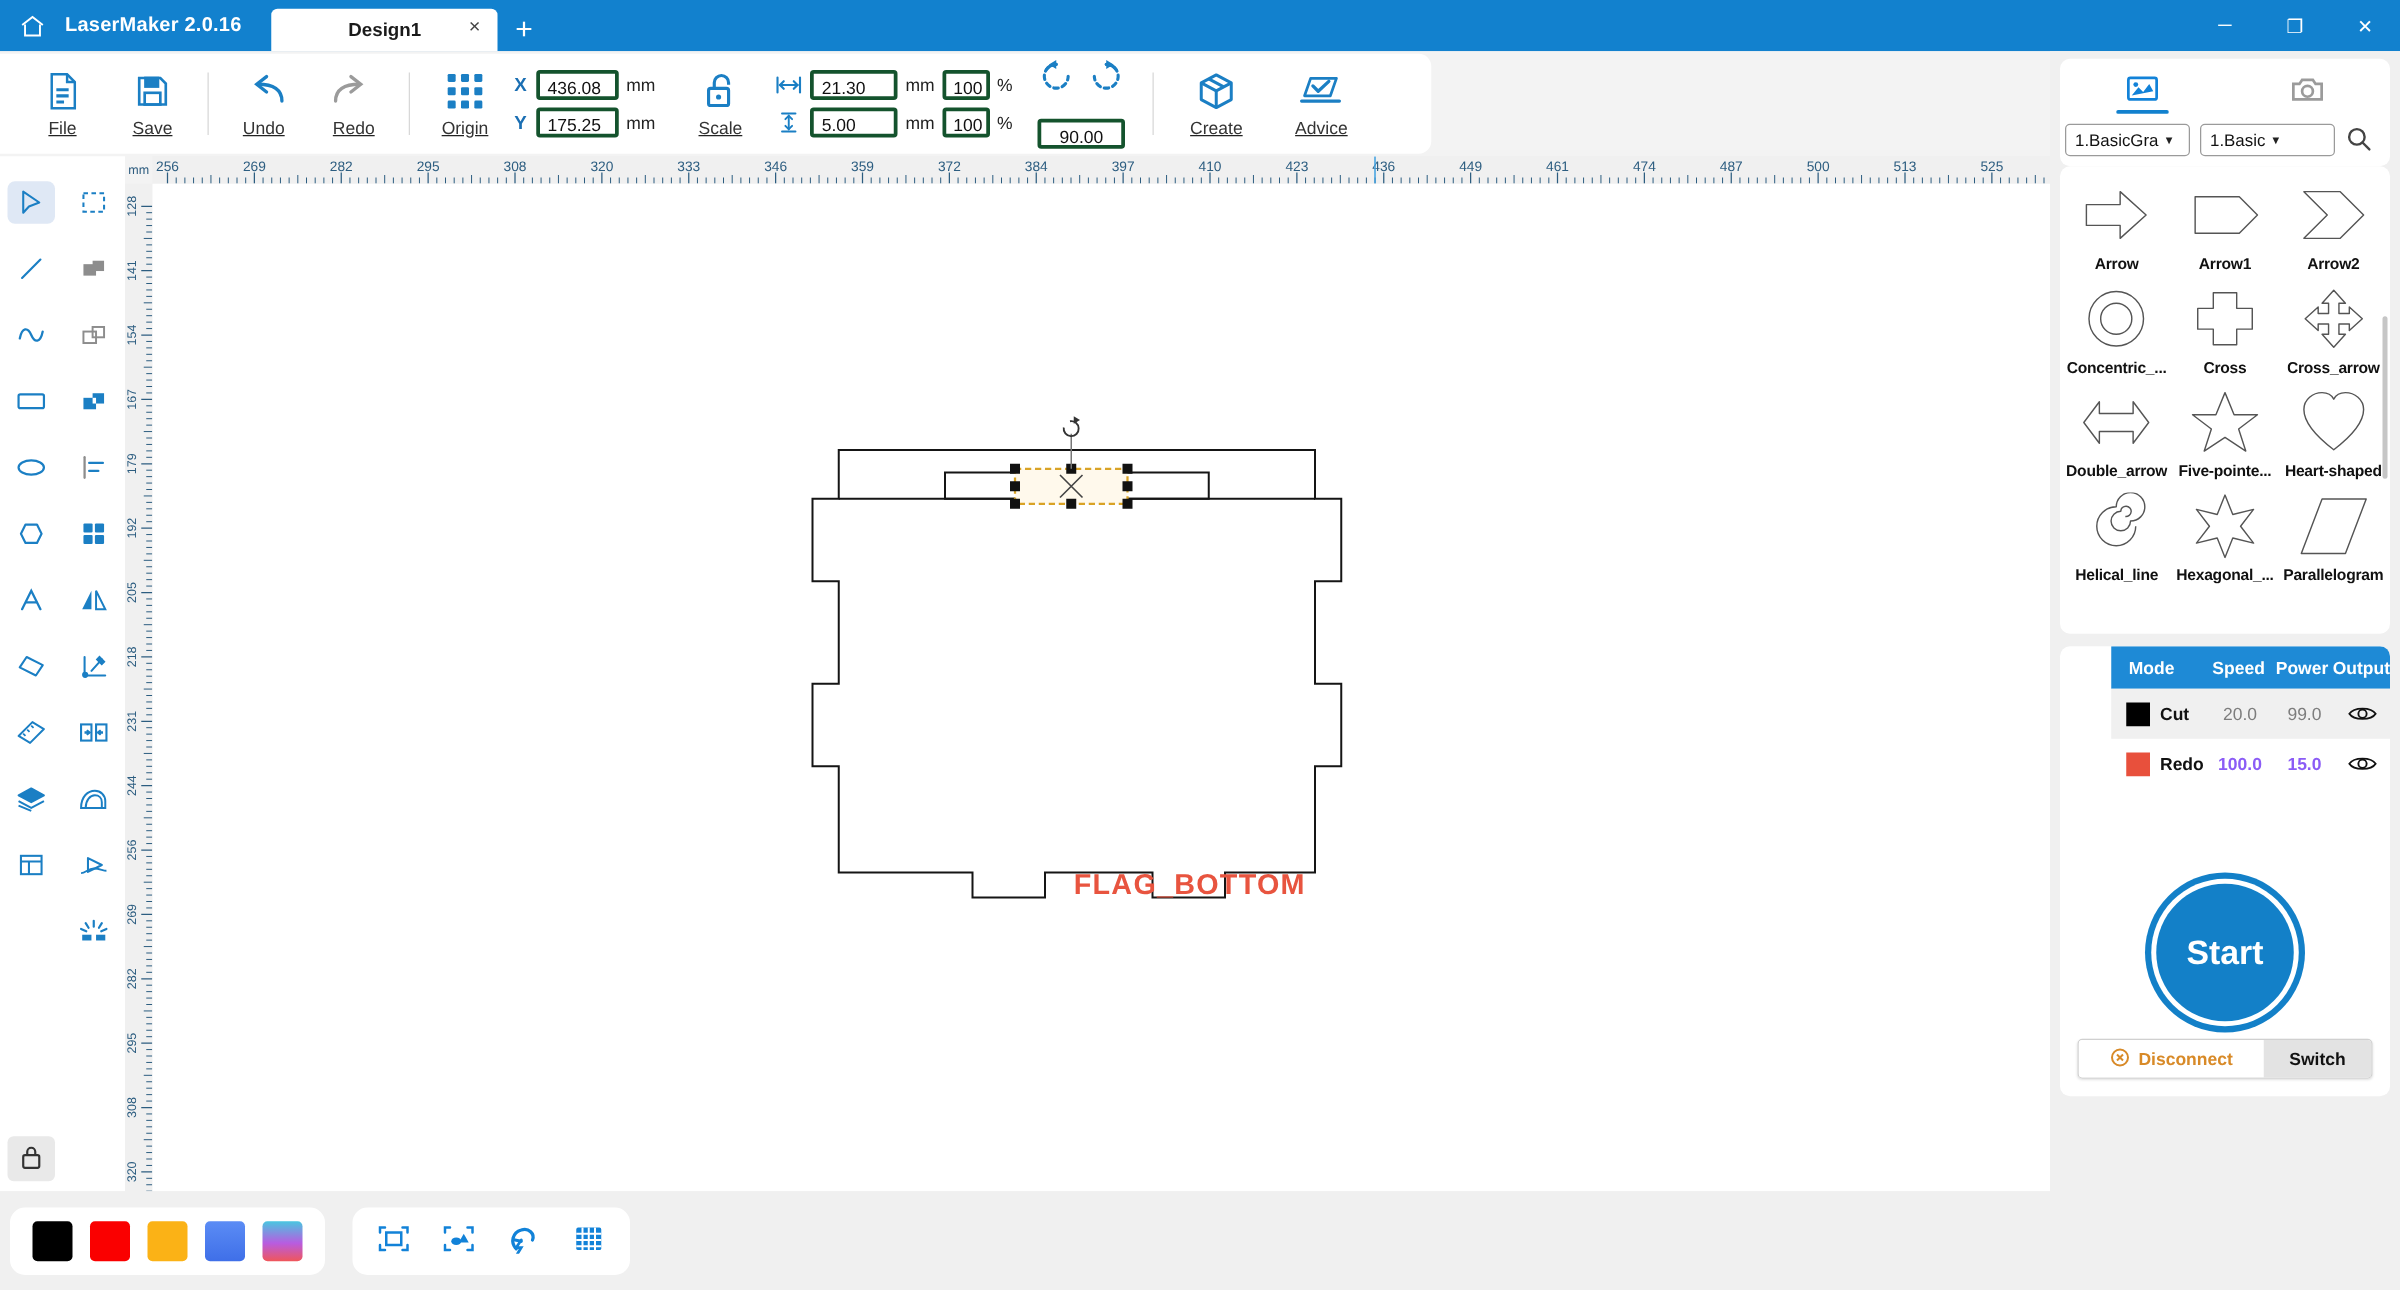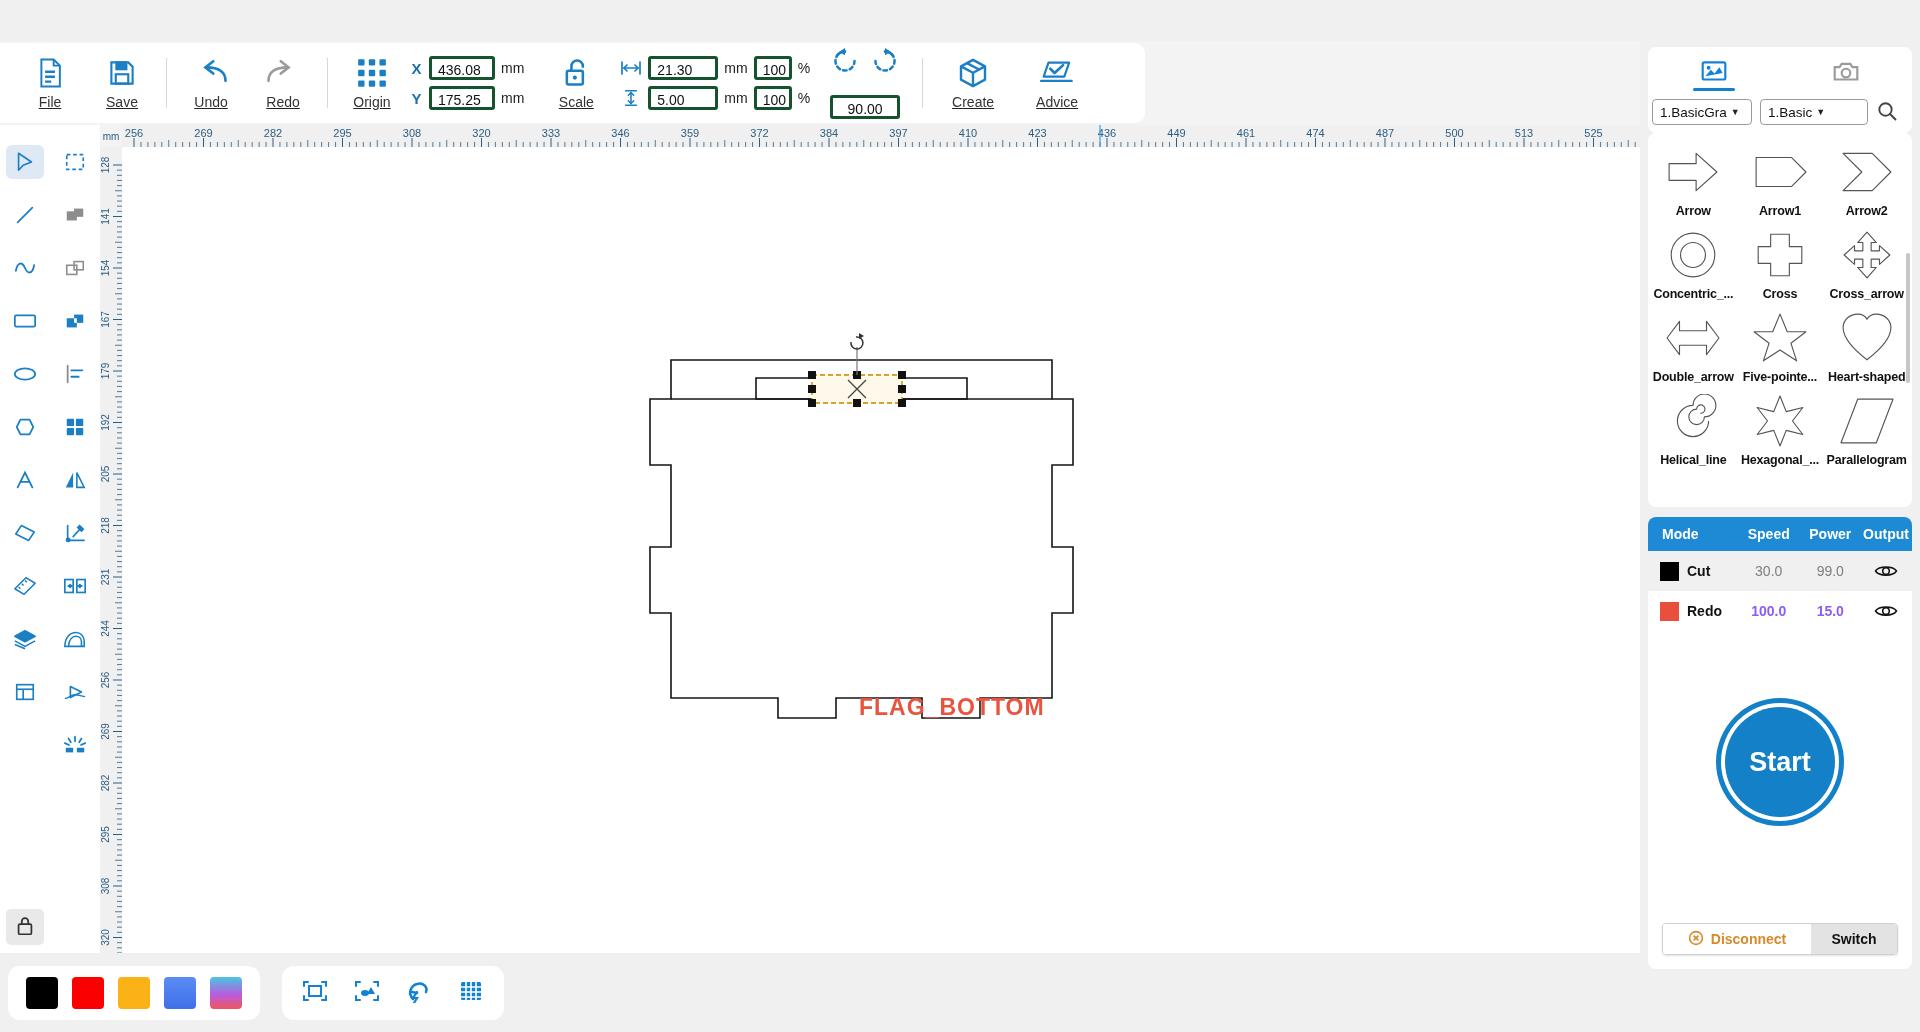--- a/index.html
+++ b/index.html
@@ -147,21 +147,21 @@
   }
   .shapes-grid { display:grid; grid-template-columns:repeat(3,1fr); }
   .shape-cell { display:flex; flex-direction:column; align-items:center; gap:2px; padding:6px 0 4px 0; }
   .shape-lbl { font-size:12.5px; color:#111; font-weight:bold; letter-spacing:-.2px;
                max-width:88px; overflow:hidden; text-overflow:ellipsis; white-space:nowrap; text-align:center; }
   .shape-scroll {
     position:absolute; right:2px; top:120px; width:4px; height:130px;
     background:#c6c6c6; border-radius:2px;
   }
 
-  .layers-card { background:#fff; border-radius:8px; margin-top:10px; height:452px; overflow:hidden; position:relative; }
+  .layers-card { background:#fff; border-radius:8px; margin-top:10px; height:360px; overflow:hidden; position:relative;padding-left:41px; }
   .lyr-head { display:flex; background:#1e8ad6; color:#fff; font-weight:bold; font-size:14px; height:34px; align-items:center; }
   .lyr-row { display:flex; align-items:center; height:40px; font-size:14px; }
   .lyr-row.alt { background:#f0f0f0; }
   .c-mode { width:92px; display:flex; align-items:center; gap:8px; padding-left:12px; }
   .c-speed { width:66px; text-align:center; }
   .c-power { width:62px; text-align:center; }
   .c-out { width:54px; display:flex; justify-content:center; }
   .lyr-head .c-mode { justify-content:flex-start; padding-left:14px; }
   .lyr-swatch { width:19px; height:19px; }
   .mode-name { font-weight:bold; color:#111; }
@@ -187,20 +187,39 @@
   .conn-right {
     width:86px; background:#e3e3e3; display:flex; align-items:center; justify-content:center;
     font-size:14px; font-weight:bold; color:#111;
   }
 </style>
 </head>
 <body>
 
 <div id="app">
 
+  <div class="titlebar">
+    <div class="tb-home">
+      <svg width="22" height="22" viewBox="0 0 24 24" fill="none" stroke="#fff" stroke-width="1.7">
+        <path d="M3 11 L12 4 L21 11"></path>
+          <path d="M5.5 10.5 V20 H18.5 V10.5"></path>
+      </svg>
+    </div>
+    <div class="tb-appname">LaserMaker 2.0.16</div>
+    <div class="tb-tab">
+      <span class="tb-tab-label">Design1</span>
+      <span class="tb-tab-close">×</span>
+    </div>
+    <div class="tb-plus">+</div>
+    <div class="tb-winbtns">
+      <div class="tb-wb">─</div>
+      <div class="tb-wb">❐</div>
+      <div class="tb-wb">✕</div>
+    </div>
+  </div>
 
   <div class="ribbon">
     <div class="ribbon-card">
 
       <div style="width:14px"></div>
 
       <div class="rb-btn">
         <span class="ico">
           <svg width="30" height="32" viewBox="0 0 24 26" fill="none" stroke="#1b7fc4" stroke-width="1.6">
             <path d="M5 2 H15 L20 7 V24 H5 Z"></path>
@@ -1304,21 +1323,21 @@
         <span class="c-speed">Speed</span>
         <span class="c-power">Power</span>
         <span class="c-out">Output</span>
       </div>
 
       <div class="lyr-row alt">
         <span class="c-mode">
           <span class="lyr-swatch" style="background:#000000"></span>
           <span class="mode-name">Cut</span>
         </span>
-        <span class="c-speed dim">30.0</span>
+        <span class="c-speed dim">20.0</span>
         <span class="c-power dim">99.0</span>
         <span class="c-out">
           <svg width="24" height="16" viewBox="0 0 24 16" fill="none" stroke="#111" stroke-width="1.5">
             <path d="M1.5 8 C5 2.5 19 2.5 22.5 8 C19 13.5 5 13.5 1.5 8 Z"></path>
               <circle cx="12" cy="8" r="3.3"></circle>
           </svg>
         </span>
       </div>
 
       <div class="lyr-row">

